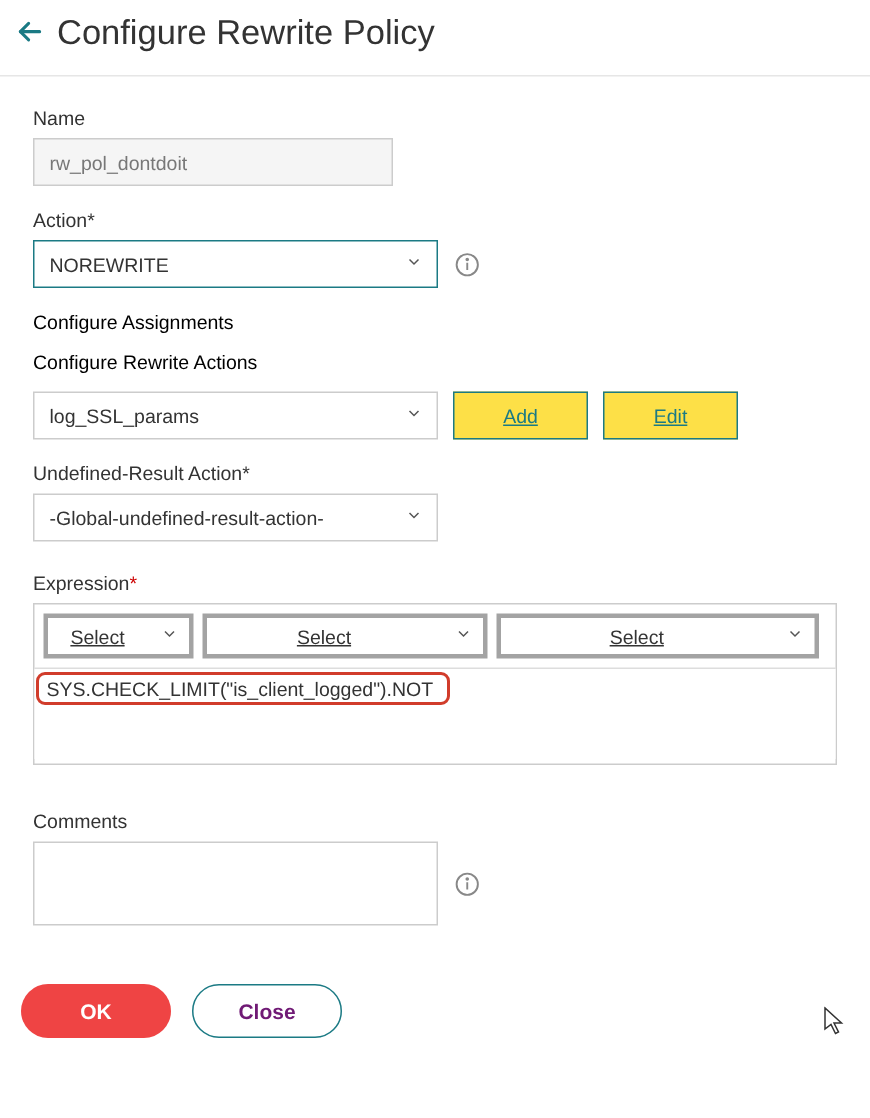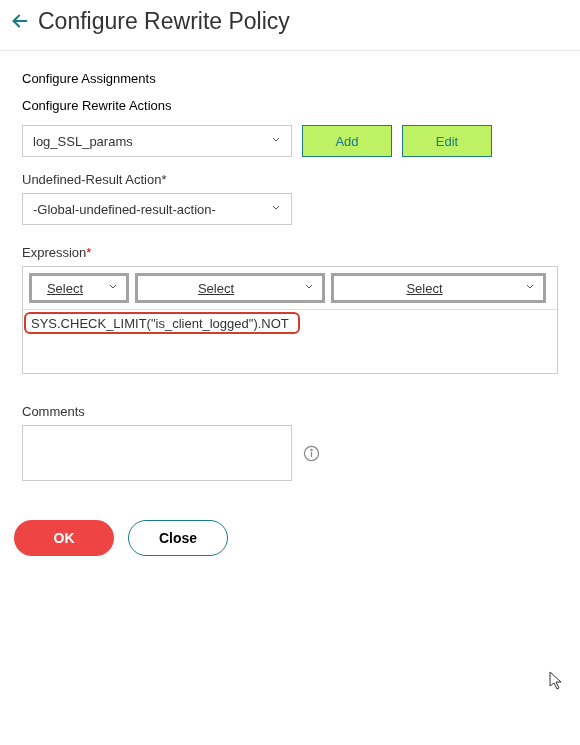--- a/index.html
+++ b/index.html
@@ -94,26 +94,27 @@
   .link {
     color: #000000;
     font-size: 13px;
     cursor: pointer;
     margin-bottom: 12px;
     display: block;
   }
   .btn-outline {
     border: 1px solid #1b7a84;
     color: #1b7a84;
-    background: #bef264;
+    background: #fde047;
     height: 32px;
     padding: 0 20px;
     font-size: 13px;
     cursor: pointer;
     min-width: 90px;
+    text-decoration: underline;
   }
   .expression-box {
     border: 1px solid #ccc;
     margin-top: 6px;
   }
   .expr-toolbar {
     display: flex;
     gap: 6px;
     padding: 6px;
     border-bottom: 1px solid #ddd;
@@ -173,21 +174,21 @@
     min-width: 100px;
     padding: 0 24px;
   }
   .pill-primary {
     background: #ef4444;
     color: #fff;
     border: none;
   }
   .pill-secondary {
     background: #fff;
-    color: #000000;
+    color: #701a75;
     border: 1.5px solid #1b7a84;
   }
   .cursor-img {
     position: absolute;
     pointer-events: none;
   }
 </style>
 </head>
 <body>
 
@@ -196,21 +197,47 @@
     <svg width="22" height="22" viewBox="0 0 24 24" fill="none" stroke="currentColor" stroke-width="2.2" stroke-linecap="round" stroke-linejoin="round">
       <path d="M11 5l-6 6 6 6"></path>
         <path d="M5 11h14"></path>
     </svg>
   </div>
   <div class="title">Configure Rewrite Policy</div>
 </div>
 
 <div class="form-area">
 
-
+  <div class="field">
+    <label class="label">Name</label>
+    <input class="text-input readonly" readonly="" value="rw_pol_dontdoit" style="">
+  </div>
+
+  <div class="field">
+    <label class="label">Action*</label>
+    <div class="row">
+      <div class="select-wrap primary">
+        <select class="select">
+          <option>NOREWRITE</option>
+        </select>
+        <span class="select-caret">
+          <svg width="12" height="12" viewBox="0 0 24 24" fill="none" stroke="#555" stroke-width="2">
+              <polyline points="6 9 12 15 18 9"></polyline>
+            </svg>
+        </span>
+      </div>
+      <span class="info-icon">
+        <svg width="17" height="17" viewBox="0 0 24 24" fill="none" stroke="#888" stroke-width="1.8">
+            <circle cx="12" cy="12" r="10"></circle>
+            <line x1="12" y1="10" x2="12" y2="17"></line>
+            <circle cx="12" cy="7" r="0.8" fill="#888"></circle>
+          </svg>
+      </span>
+    </div>
+  </div>
 
   <a class="link">Configure Assignments</a>
   <a class="link">Configure Rewrite Actions</a>
 
   <div class="field">
     <div class="row">
       <div class="select-wrap">
         <select class="select">
           <option>log_SSL_params</option>
         </select>

